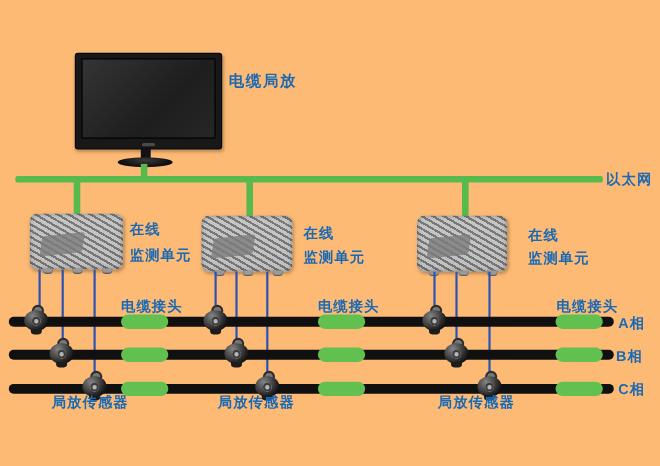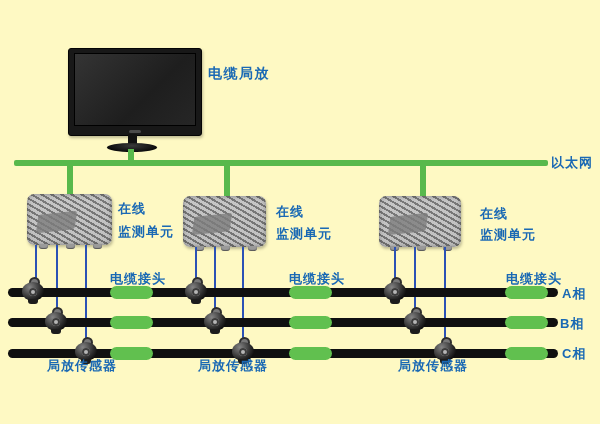--- a/index.html
+++ b/index.html
@@ -1,17 +1,17 @@
 <!DOCTYPE html>
 <html><head>
 <meta charset="utf-8">
 <style>
   html,body{margin:0;padding:0;background:#fff;}
   .stage{
-    position:relative;width:600px;height:424px;background:#fef9c3;overflow:hidden;
+    position:relative;width:600px;height:424px;background:#fdba74;overflow:hidden;
     font-family:"Liberation Sans","DejaVu Sans",sans-serif;
   }
   
   .blue-label{
     position:absolute;color:#1a69b4;font-weight:700;font-size:13px;
     white-space:nowrap;letter-spacing:1px;
   }
   .title-label{font-size:14px;line-height:21px;letter-spacing:1.5px;}
   
   .monitor-bezel{

